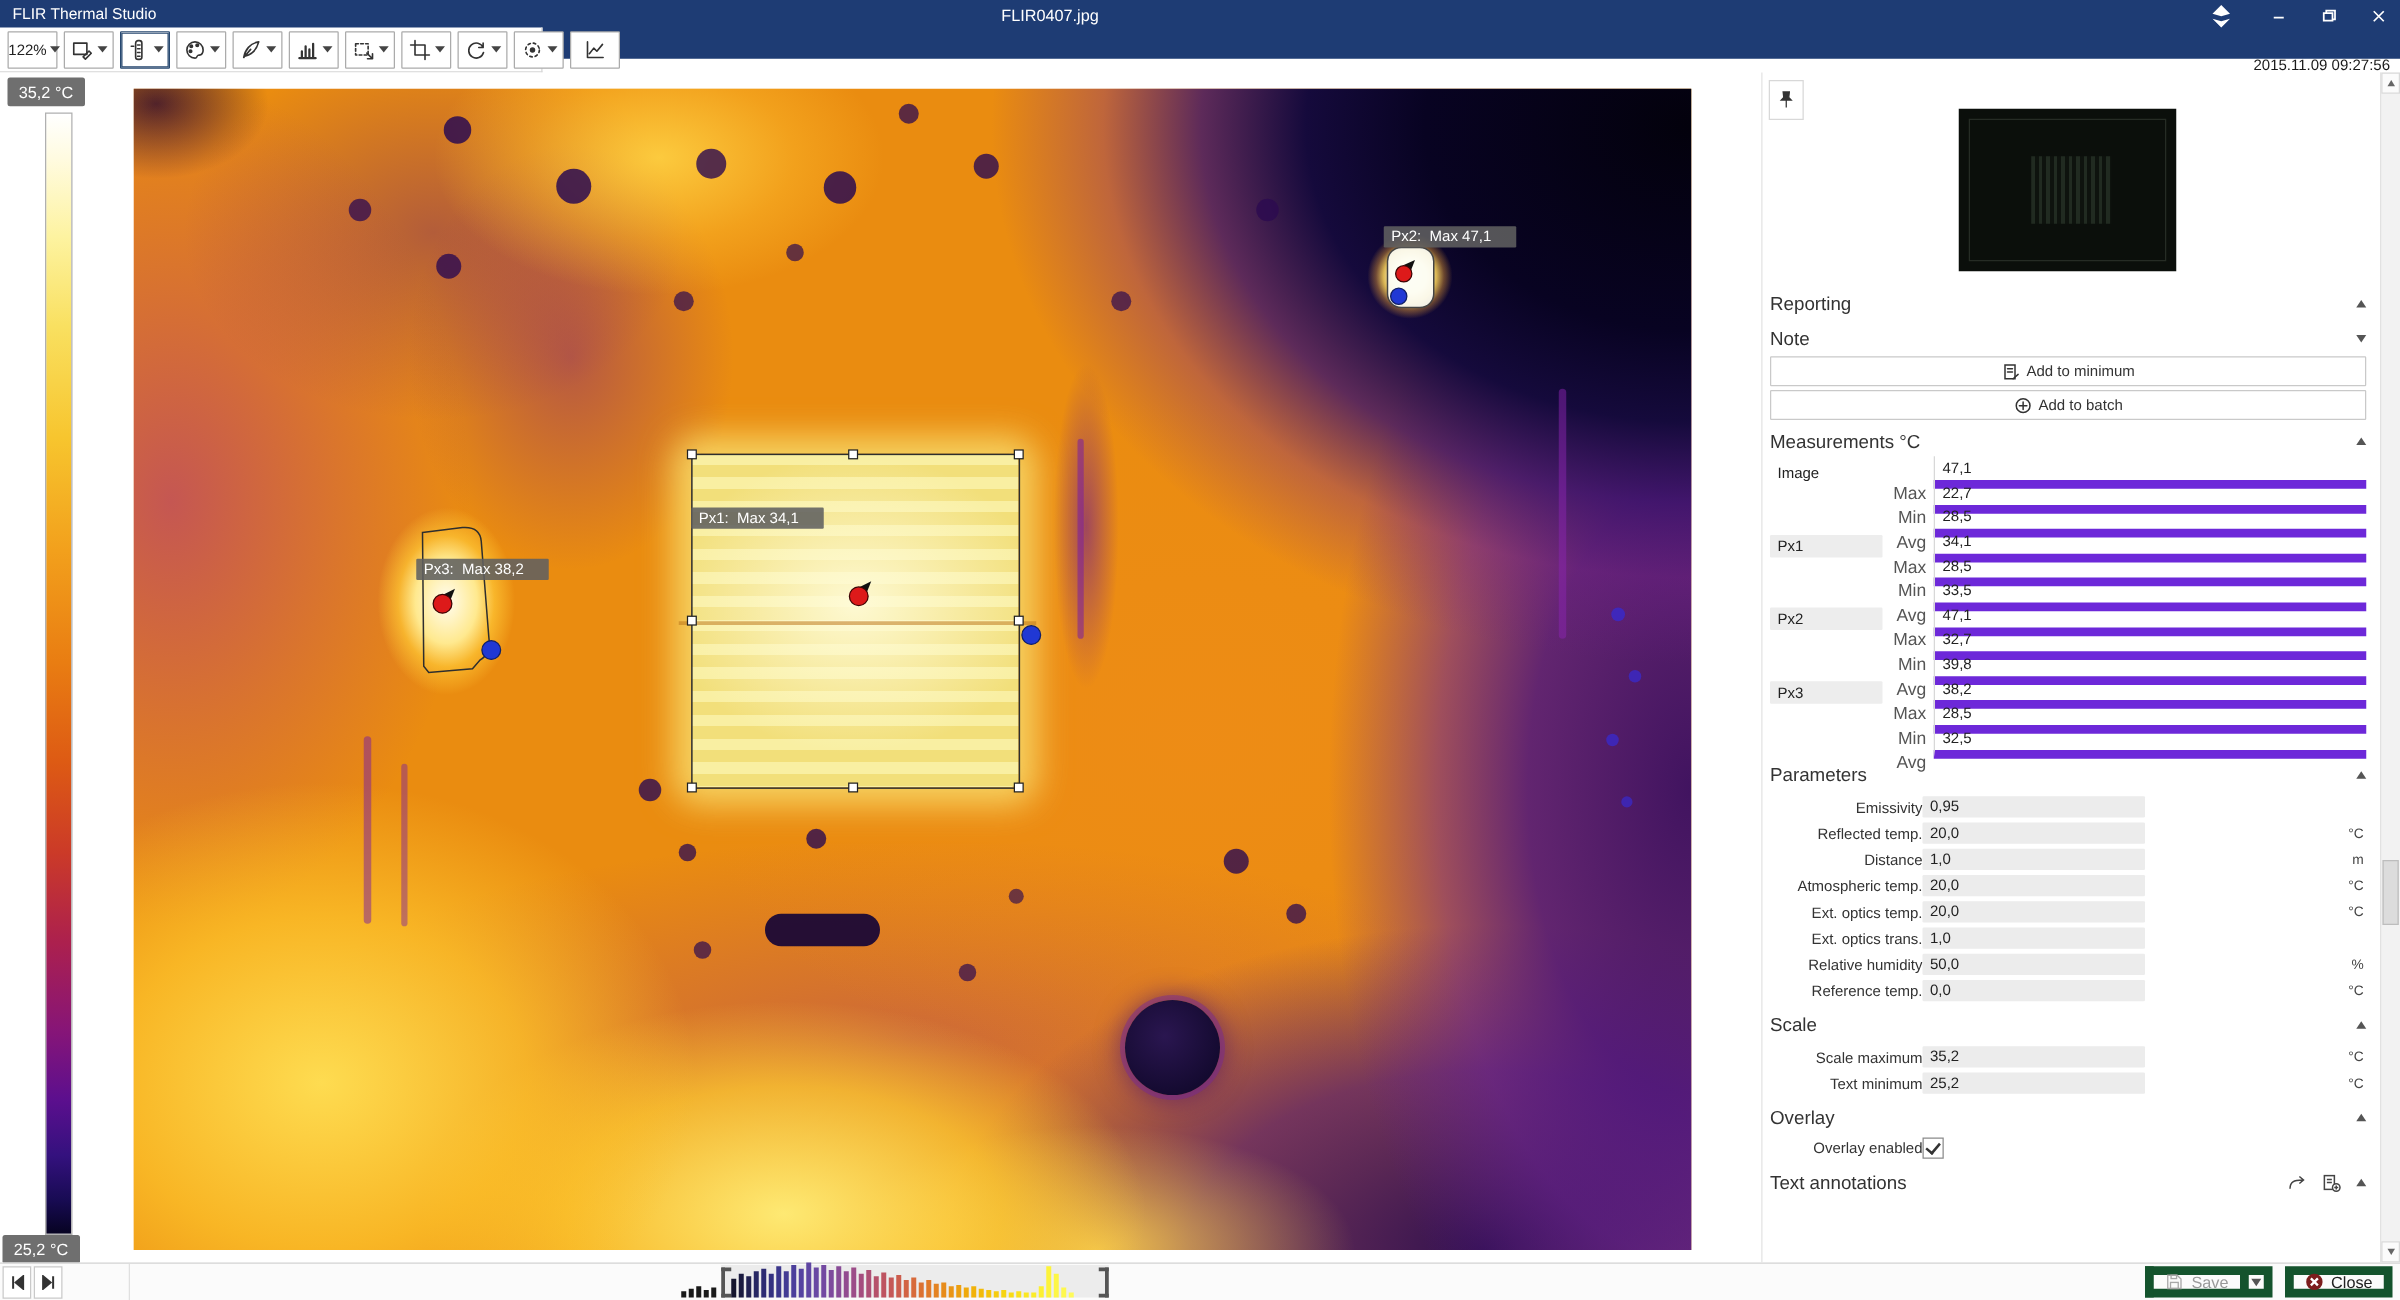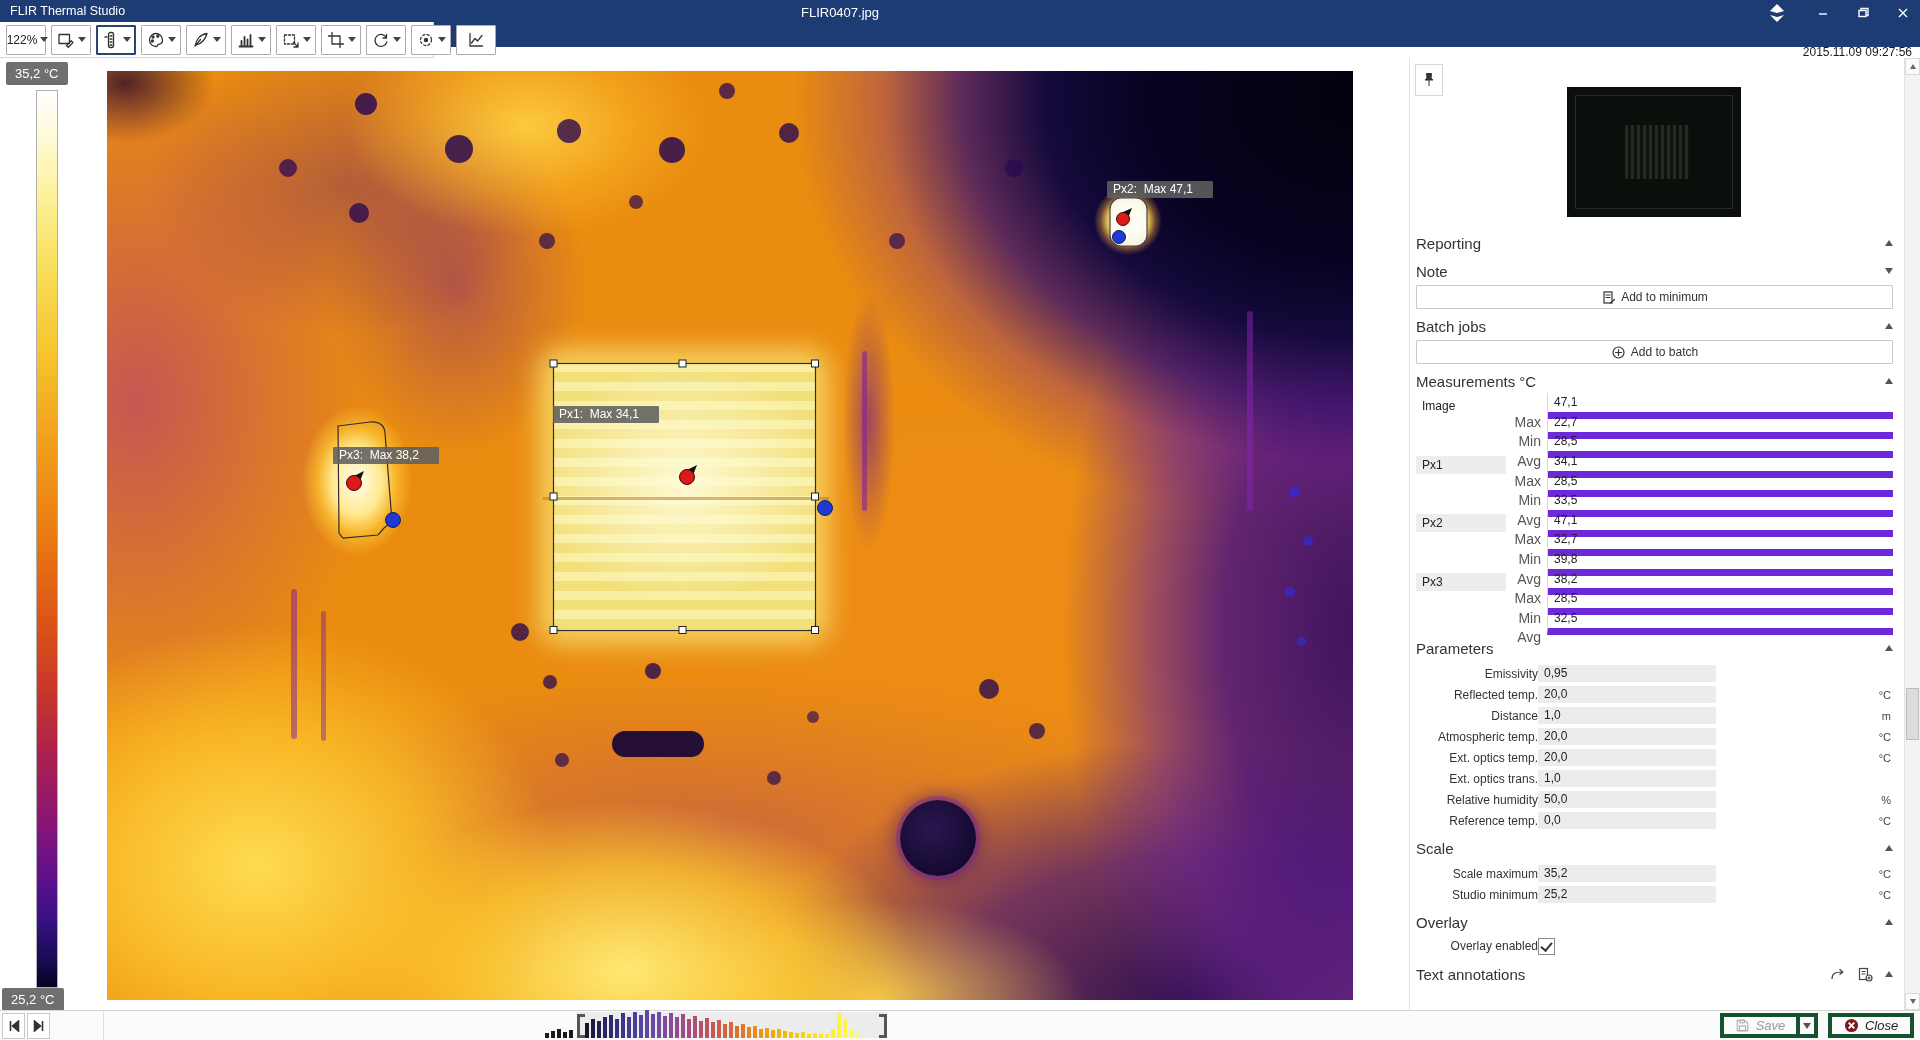--- a/index.html
+++ b/index.html
@@ -130,22 +130,22 @@
   .vline{position:absolute;left:103px;top:0;bottom:0;width:1px;background:#e0e0e0;}
   .hist{position:absolute;left:545px;bottom:2px;height:26px;display:flex;align-items:flex-end;}
   .hlead{display:flex;align-items:flex-end;padding-right:2px;}
   .hzone{display:flex;align-items:flex-end;background:#ececec;height:26px;}
   .hbar{width:4px;margin-right:2px;}
   .brk{width:8px;height:24px;box-sizing:border-box;cursor:ew-resize;}
   .brk.l{border-left:3px solid #555;border-top:3px solid #555;border-bottom:3px solid #555;}
   .brk.r{border-right:3px solid #555;border-top:3px solid #555;border-bottom:3px solid #555;}
   .hspace{width:18px;}
   .fright{position:absolute;right:6px;top:2px;display:flex;align-items:center;}
-  .fbtn{height:25px;background:#fbfbfb;border:4px solid #14532d;display:flex;align-items:center;justify-content:center;
-    gap:6px;font-family:"Liberation Sans",sans-serif;font-size:13px;cursor:pointer;font-style:italic;}
+  .fbtn{height:25px;background:#fbfbfb;border:7px solid #14532d;display:flex;align-items:center;justify-content:center;
+    gap:6px;font-family:"Liberation Sans",sans-serif;font-size:13px;cursor:pointer;}
   .fbtn.save{width:76px;color:#9a9a9a;border-right:none;}
   .fbtn.save svg{stroke:#a8a8a8;fill:none;stroke-width:1.2;}
   .fbtn.savedd{width:22px;}
   .fbtn.closeb{width:86px;color:#222;margin-left:10px;}
 </style>
 </head>
 <body>
 
 <div class="app">
 
@@ -355,24 +355,20 @@
           <span class="car-d"></span>
         </div>
         <button class="pbtn">
           <svg width="15" height="15" viewBox="0 0 15 15">
               <rect x="3" y="2" width="8" height="11"></rect>
               <path d="M5 5 H9 M5 7.5 H9 M9.5 13 L13.5 9.5"></path>
             </svg>
           <span>Add to minimum</span>
         </button>
 
-        <div class="sec-h">
-          <span>Batch jobs</span>
-          <span class="car-u"></span>
-        </div>
         <button class="pbtn">
           <svg width="15" height="15" viewBox="0 0 15 15">
               <circle cx="7.5" cy="7.5" r="5.5"></circle>
               <path d="M7.5 4.5 V10.5 M4.5 7.5 H10.5"></path>
             </svg>
           <span>Add to batch</span>
         </button>
 
         <div class="sec-h">
           <span>Measurements °C</span>
@@ -492,21 +488,21 @@
           <span>Scale</span>
           <span class="car-u"></span>
         </div>
         <div class="ptable">
             <div class="prow">
               <div class="plabel">Scale maximum</div>
               <div class="pval">35,2</div>
               <div class="punit">°C</div>
             </div>
             <div class="prow">
-              <div class="plabel">Studio minimum</div>
+              <div class="plabel">Text minimum</div>
               <div class="pval">25,2</div>
               <div class="punit">°C</div>
             </div>
           </div>
 
         <div class="sec-h">
           <span>Overlay</span>
           <span class="car-u"></span>
         </div>
         <div class="chkrow">

